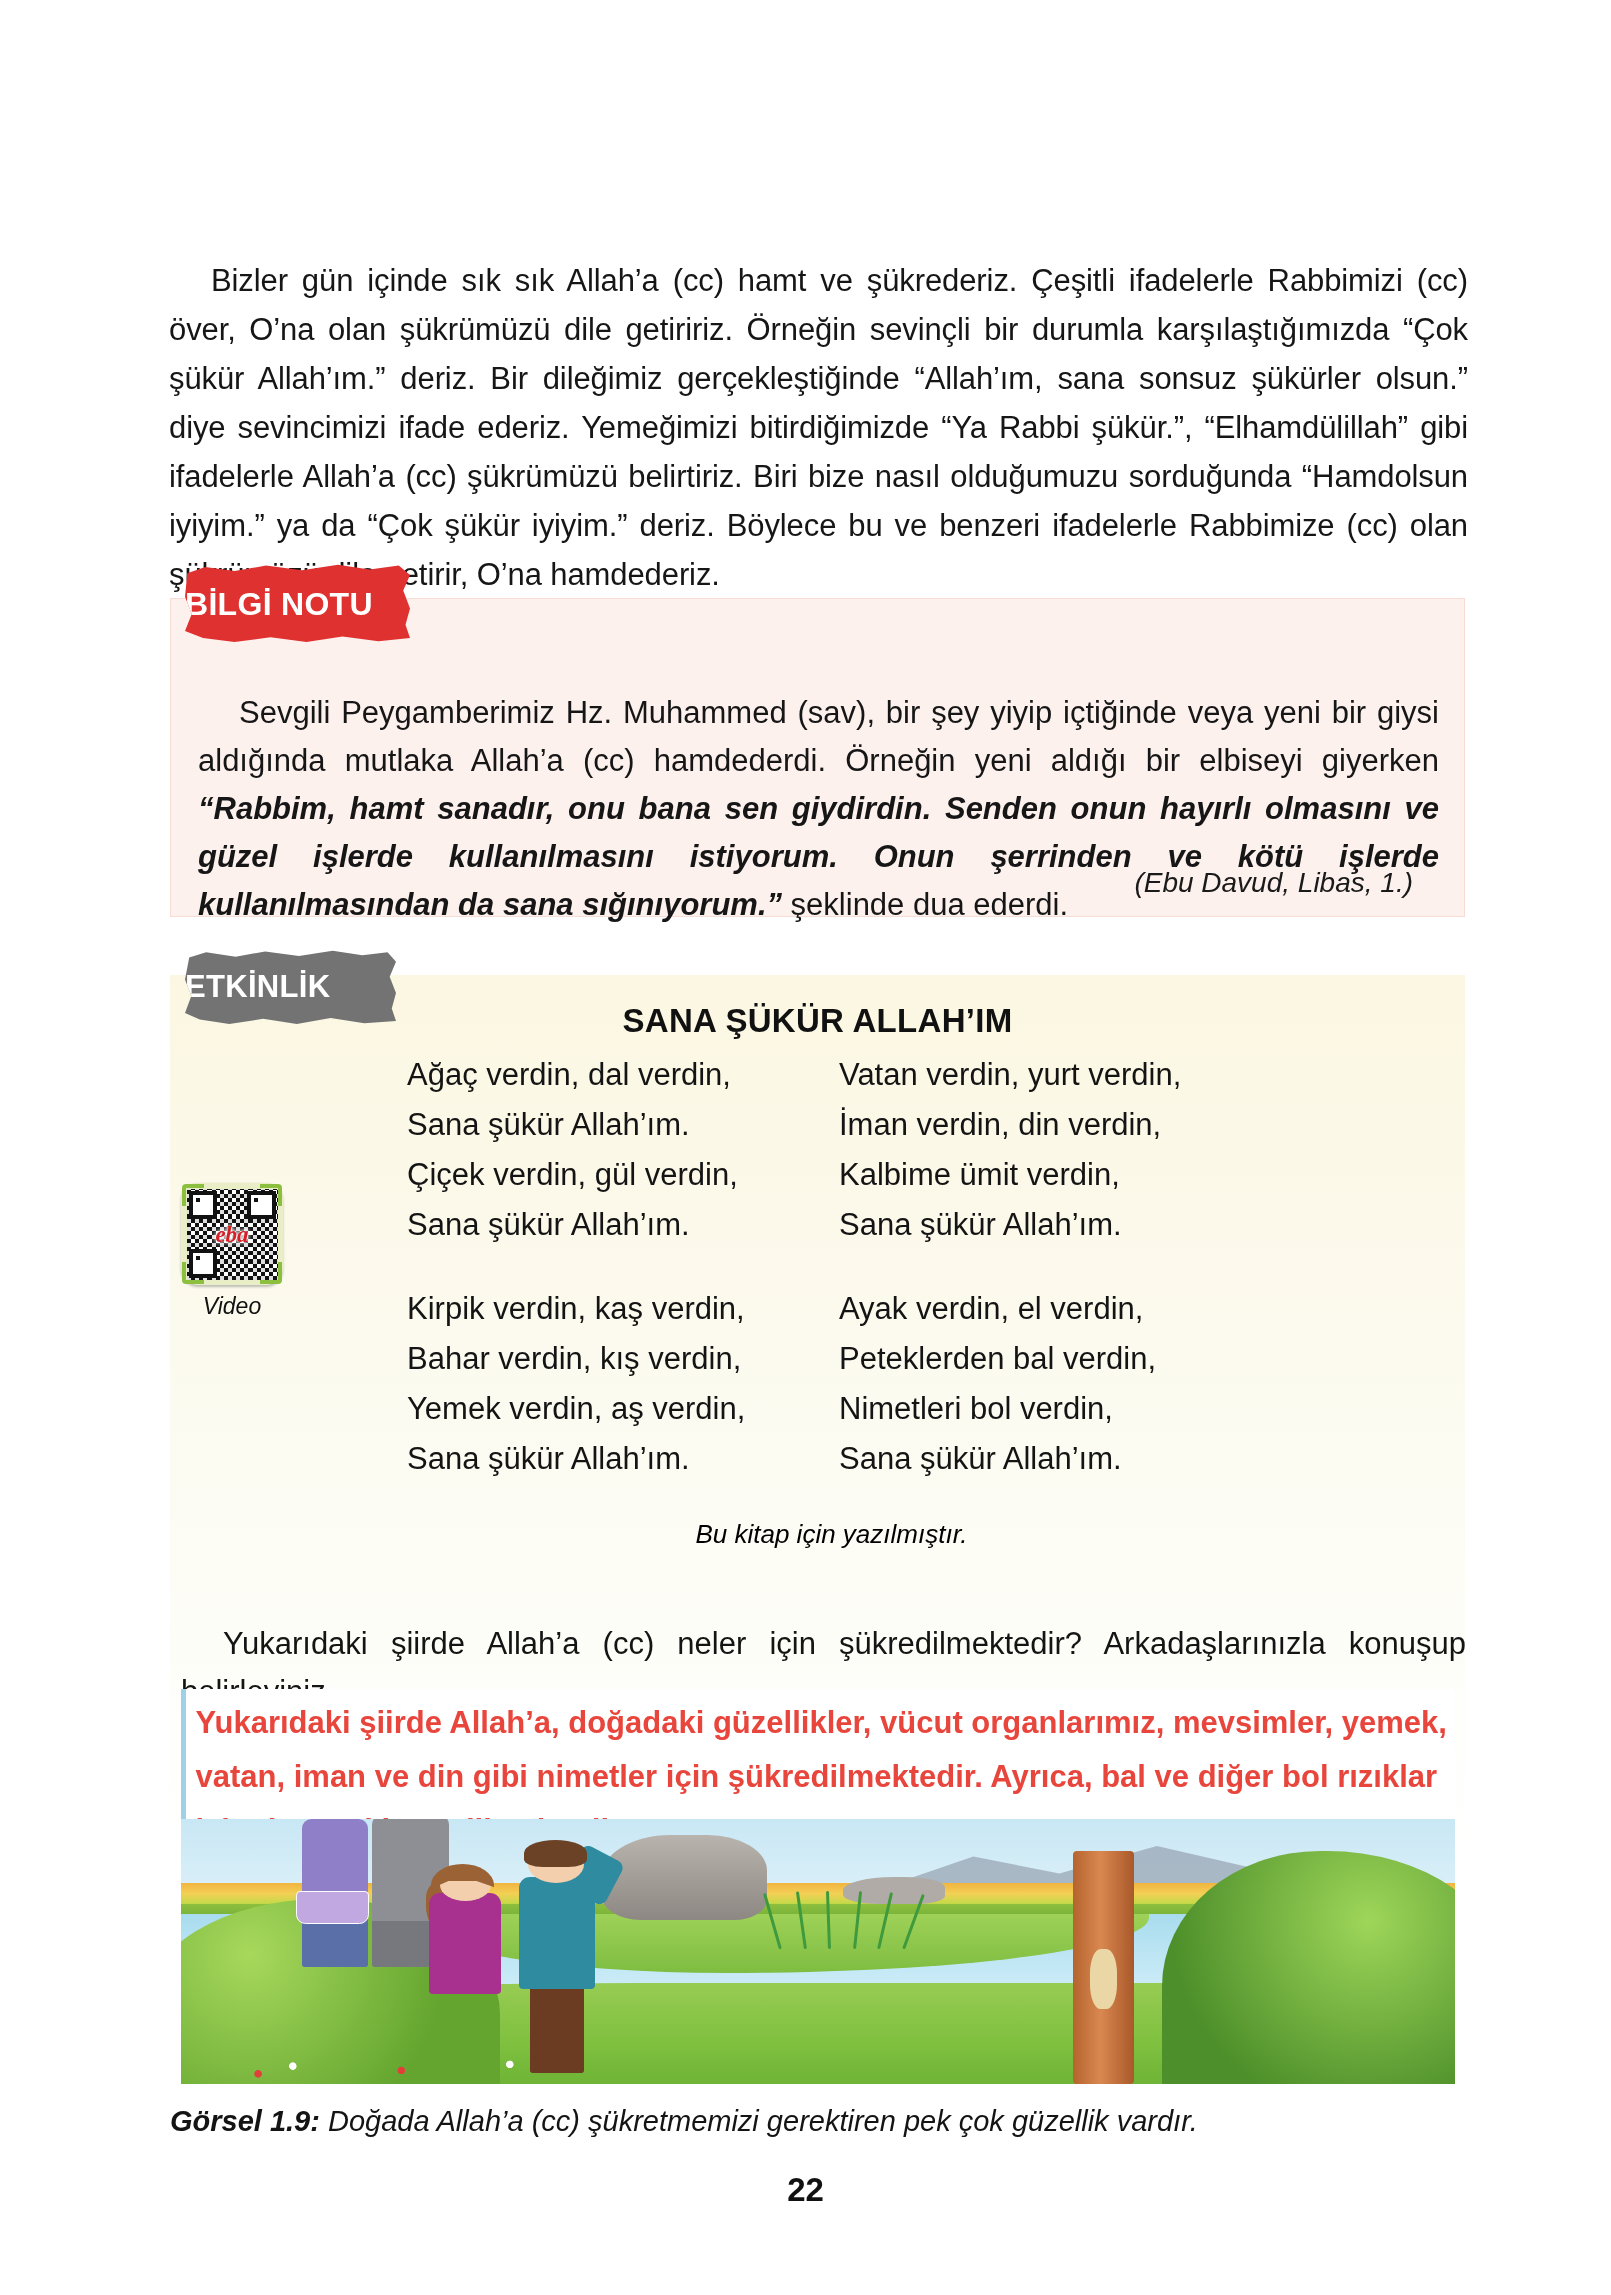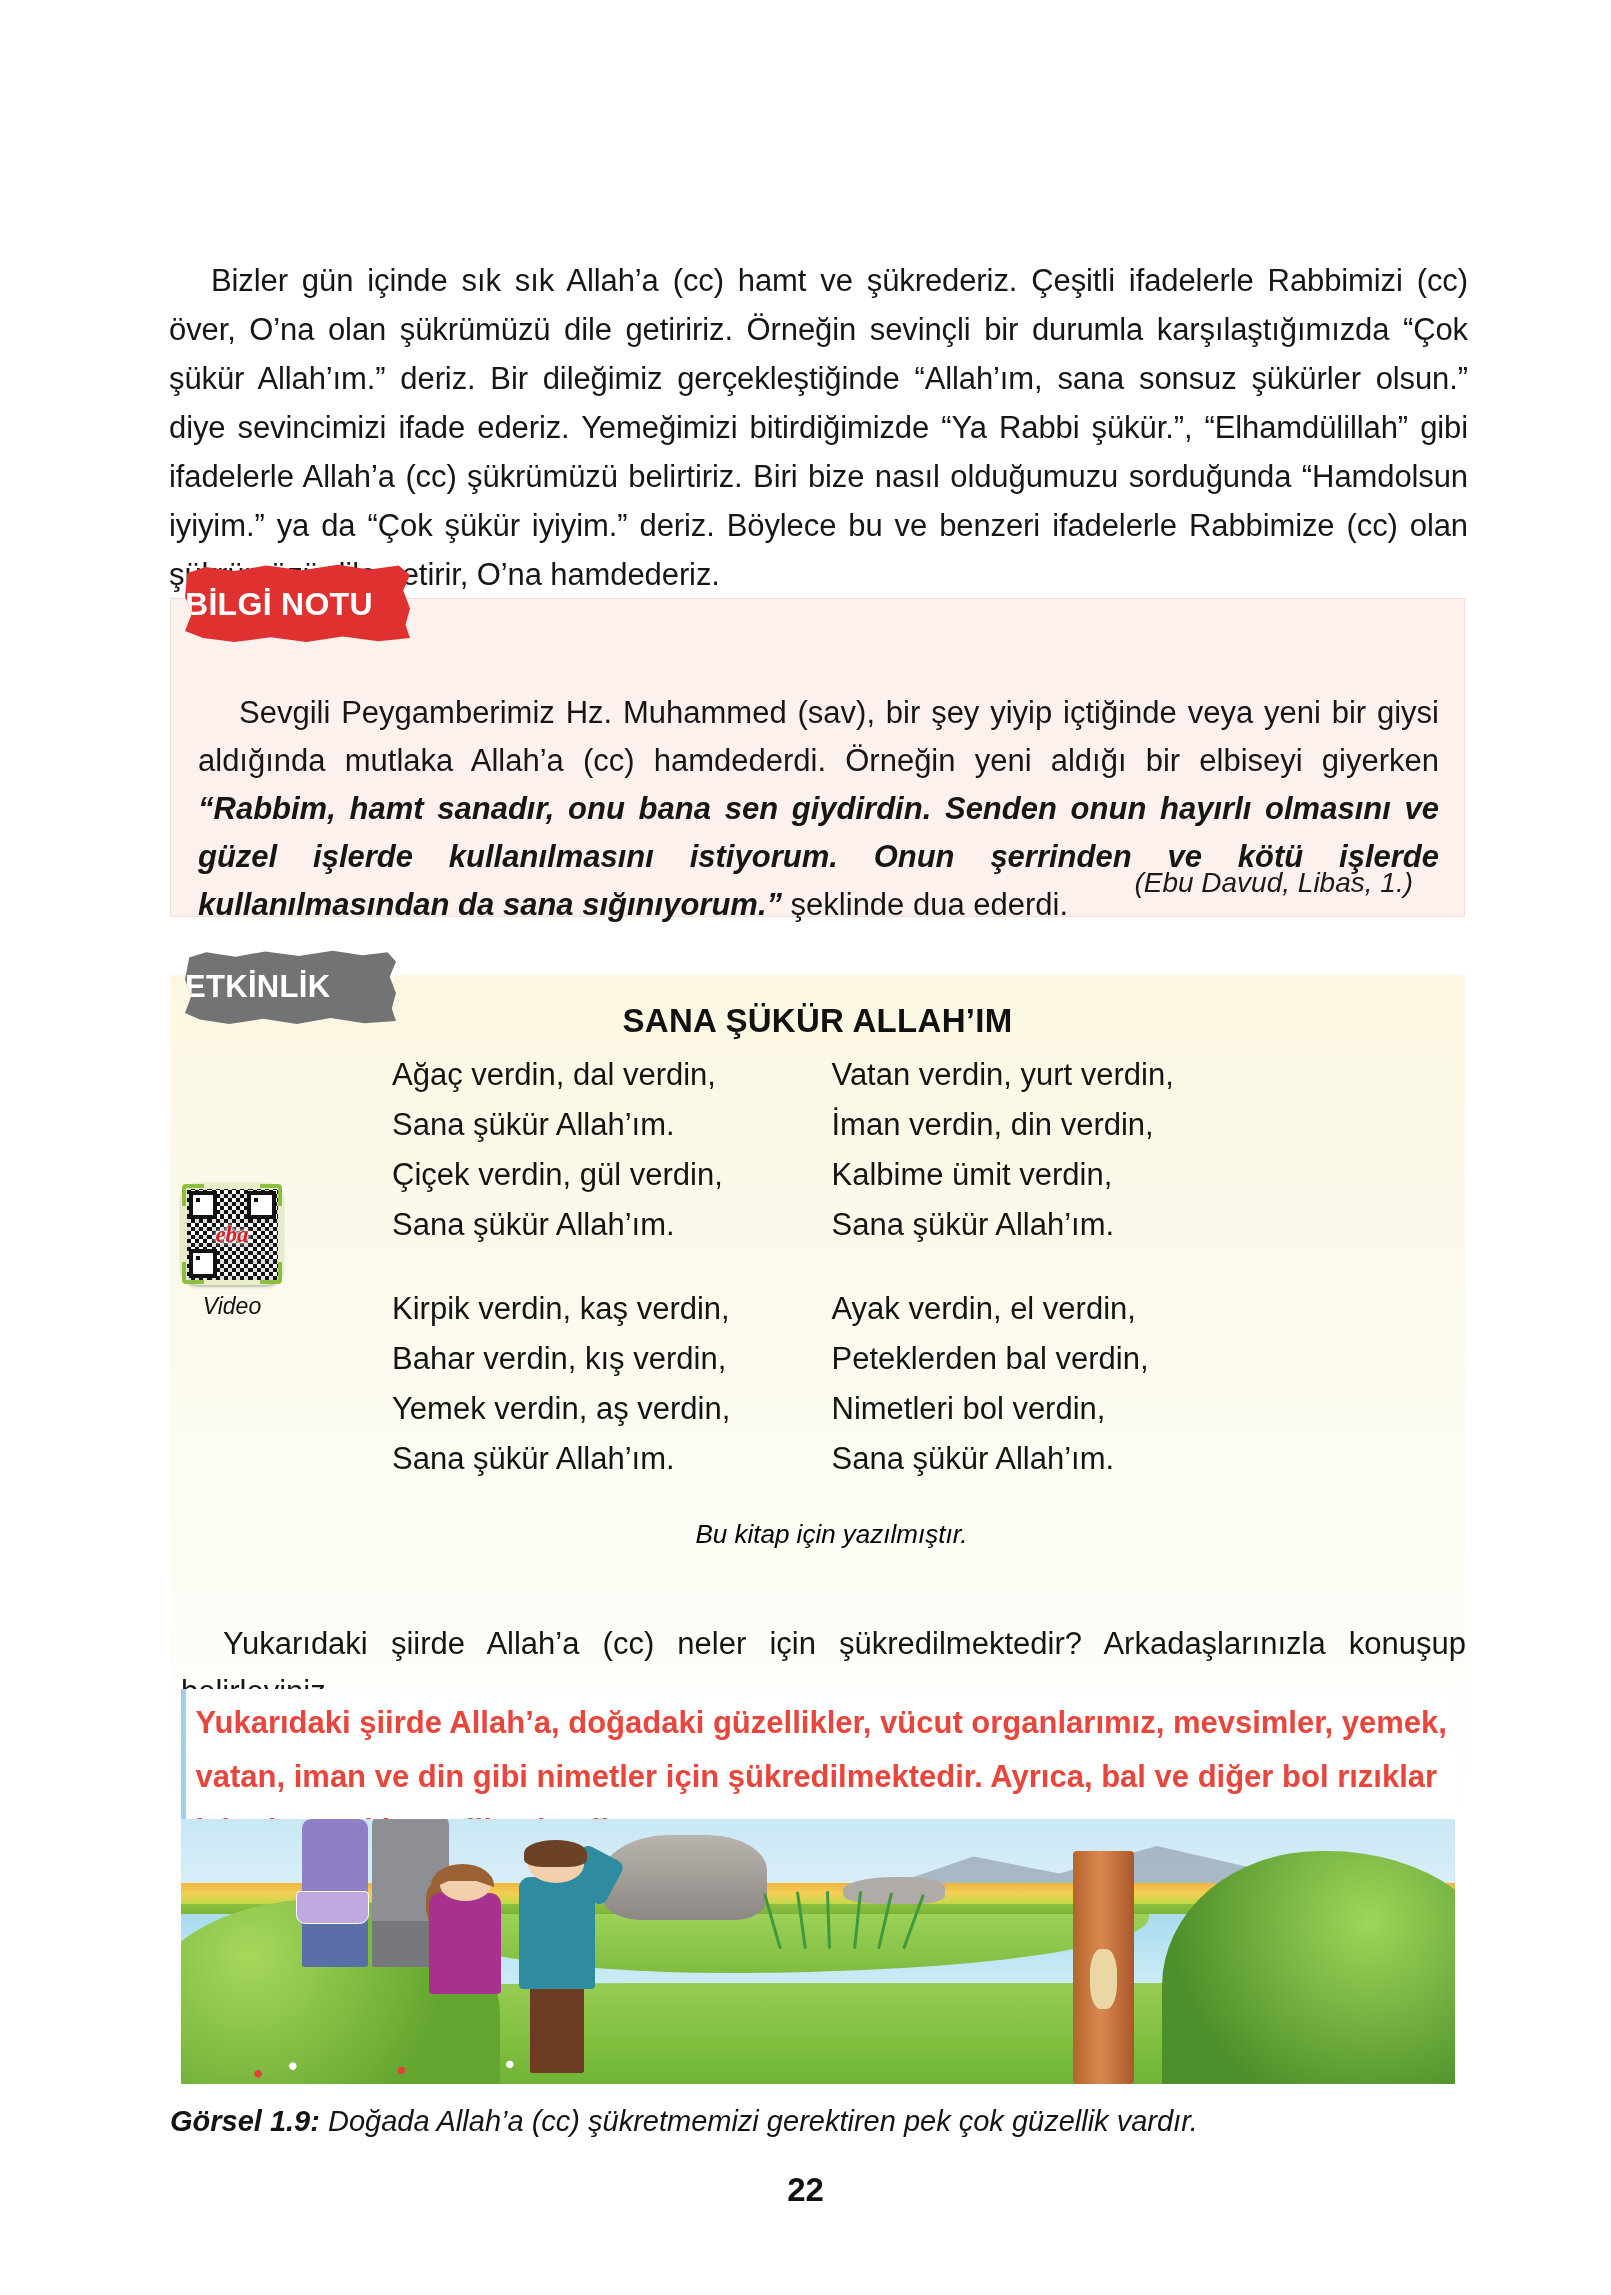--- a/index.html
+++ b/index.html
@@ -201,20 +201,21 @@
 
   
   .poem {
     position: absolute;
     left: 392px;
     top: 1050px;
     width: 879px;
   }
   .poem-row {
     display: flex;
+    margin-left: 15px;
   }
   .poem-col {
     width: 50%;
     font-size: 31px;
     line-height: 50px;
     color: #141414;
   }
   .poem-gap { height: 34px; }
   .poem-credit {
     position: absolute;

